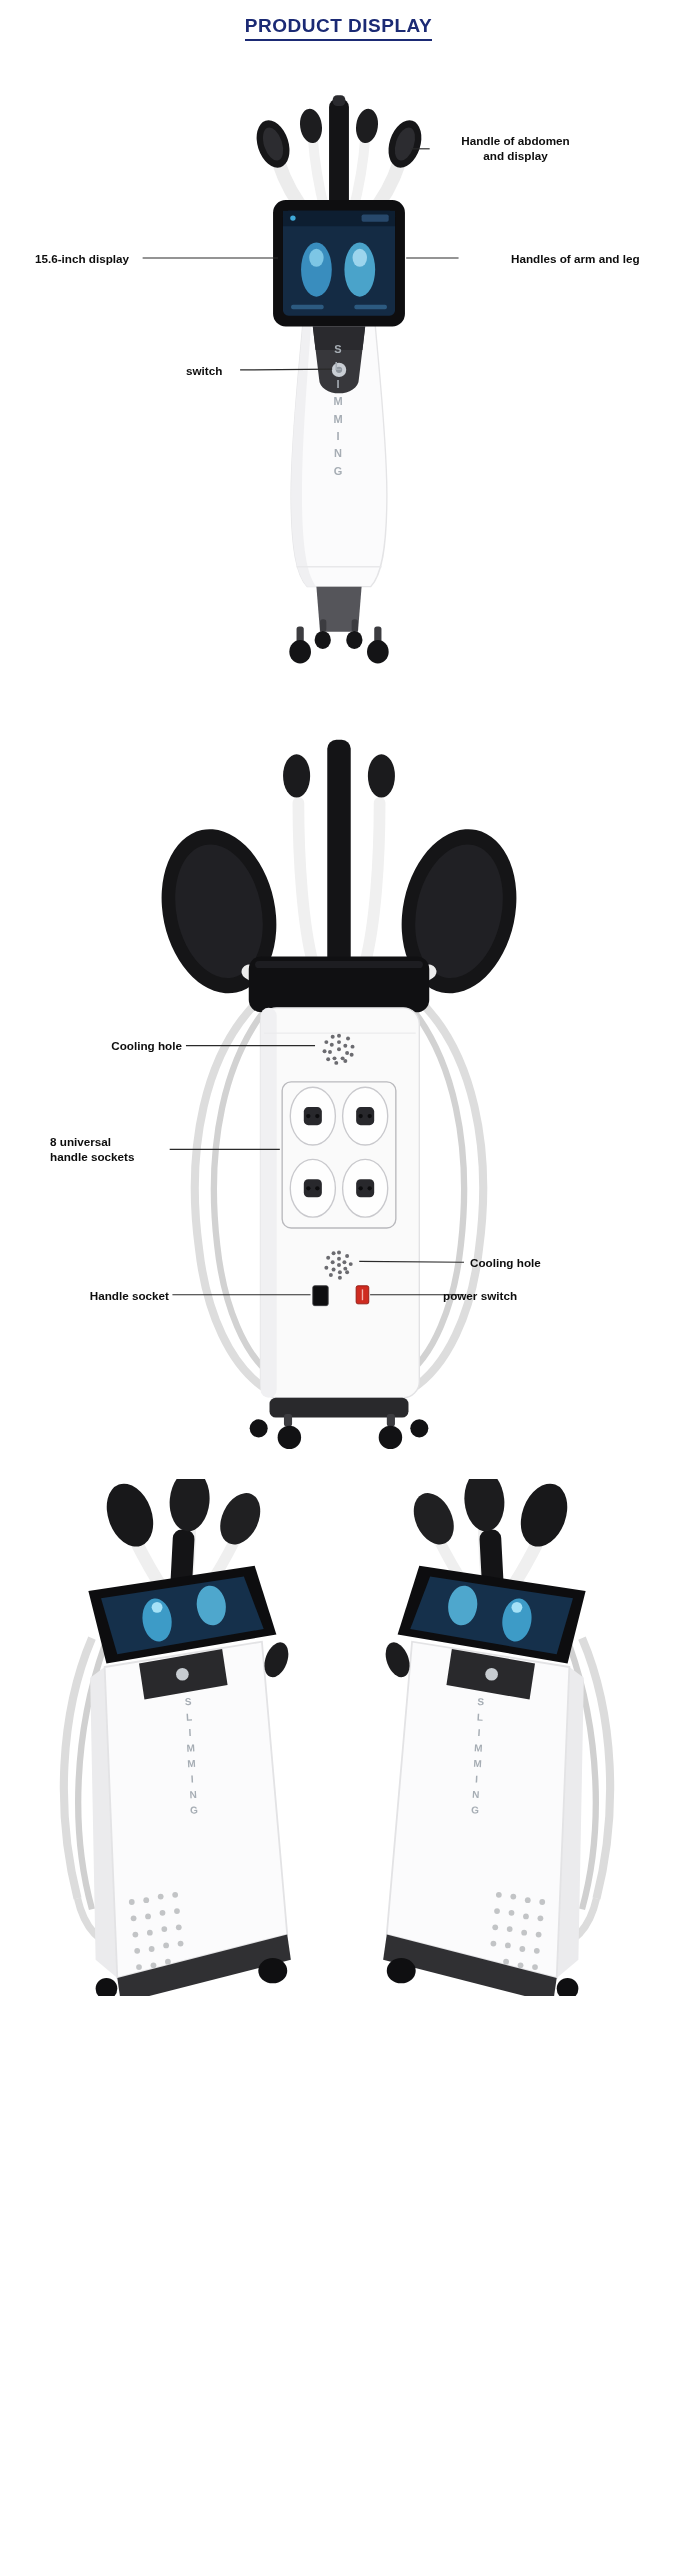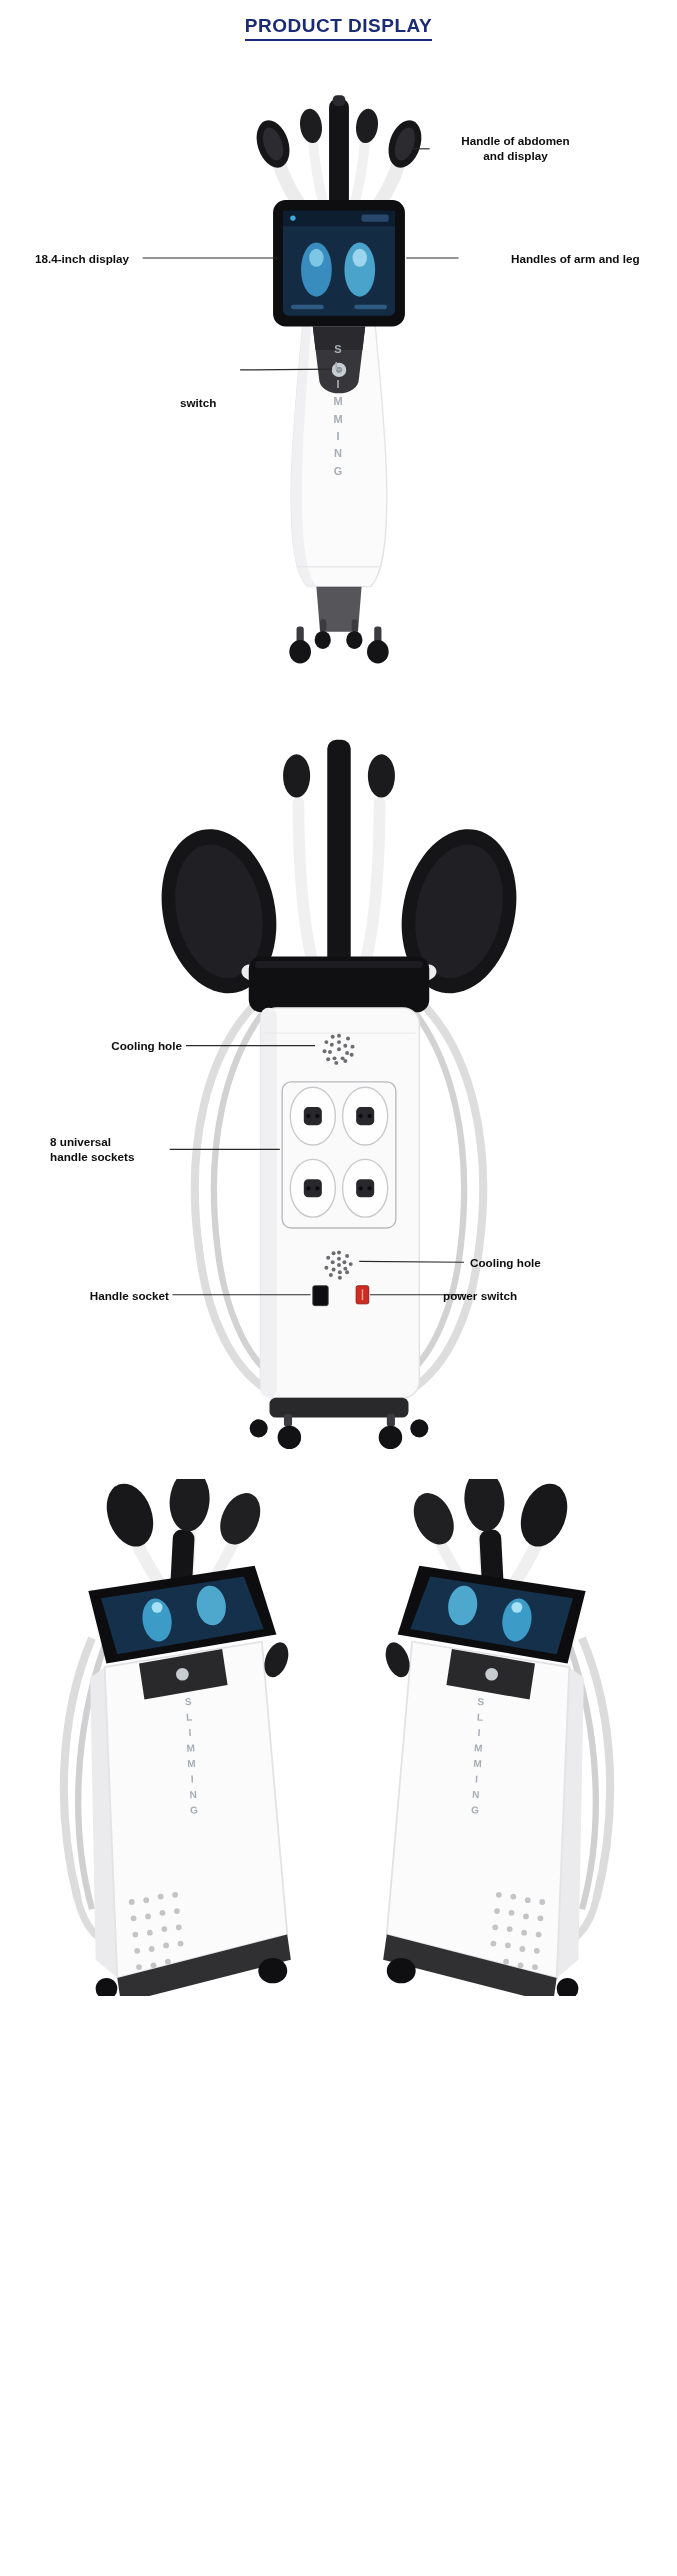--- a/index.html
+++ b/index.html
@@ -86,23 +86,23 @@
 
     <svg class="leaders" width="677" height="605" viewBox="0 0 750 670">
       <line x1="455" y1="75" x2="476" y2="75" stroke="#2a2a2a" stroke-width="1.3"></line>
       <line x1="158" y1="196" x2="308" y2="196" stroke="#2a2a2a" stroke-width="1.3"></line>
       <line x1="450" y1="196" x2="508" y2="196" stroke="#2a2a2a" stroke-width="1.3"></line>
       <line x1="266" y1="320" x2="368" y2="319" stroke="#2a2a2a" stroke-width="1.3"></line>
     </svg>
 
     <div class="ann center" style="left:432px;top:52px;width:167px;">Handle of abdomen
 and display</div>
-    <div class="ann center" style="left:25px;top:170px;width:114px;">18.4-inch display</div>
+    <div class="ann center" style="left:25px;top:170px;width:114px;">15.6-inch display</div>
     <div class="ann" style="left:463px;top:170px;width:194px;padding-left:48px;">Handles of arm and leg</div>
-    <div class="ann" style="left:180px;top:282px;width:54px;margin-top:32px;">switch</div>
+    <div class="ann" style="left:186px;top:282px;width:54px;">switch</div>
   </div>
 
   <div class="section" style="top:723px;height:750px;">
 
     <div class="machine" style="left:154px;top:2.7px;width:370px;height:727px;">
       <svg viewBox="0 0 410 805" width="370" height="727">
 
         <path d="M120,300 C55,360 35,470 50,580 C58,650 85,710 125,735" stroke="#dddddd" stroke-width="9" fill="none"></path>
         <path d="M135,300 C75,365 58,470 70,575 C77,640 100,700 135,722" stroke="#d2d2d2" stroke-width="7" fill="none"></path>
         <path d="M290,300 C355,360 375,470 360,580 C352,650 325,710 285,735" stroke="#dddddd" stroke-width="9" fill="none"></path>

